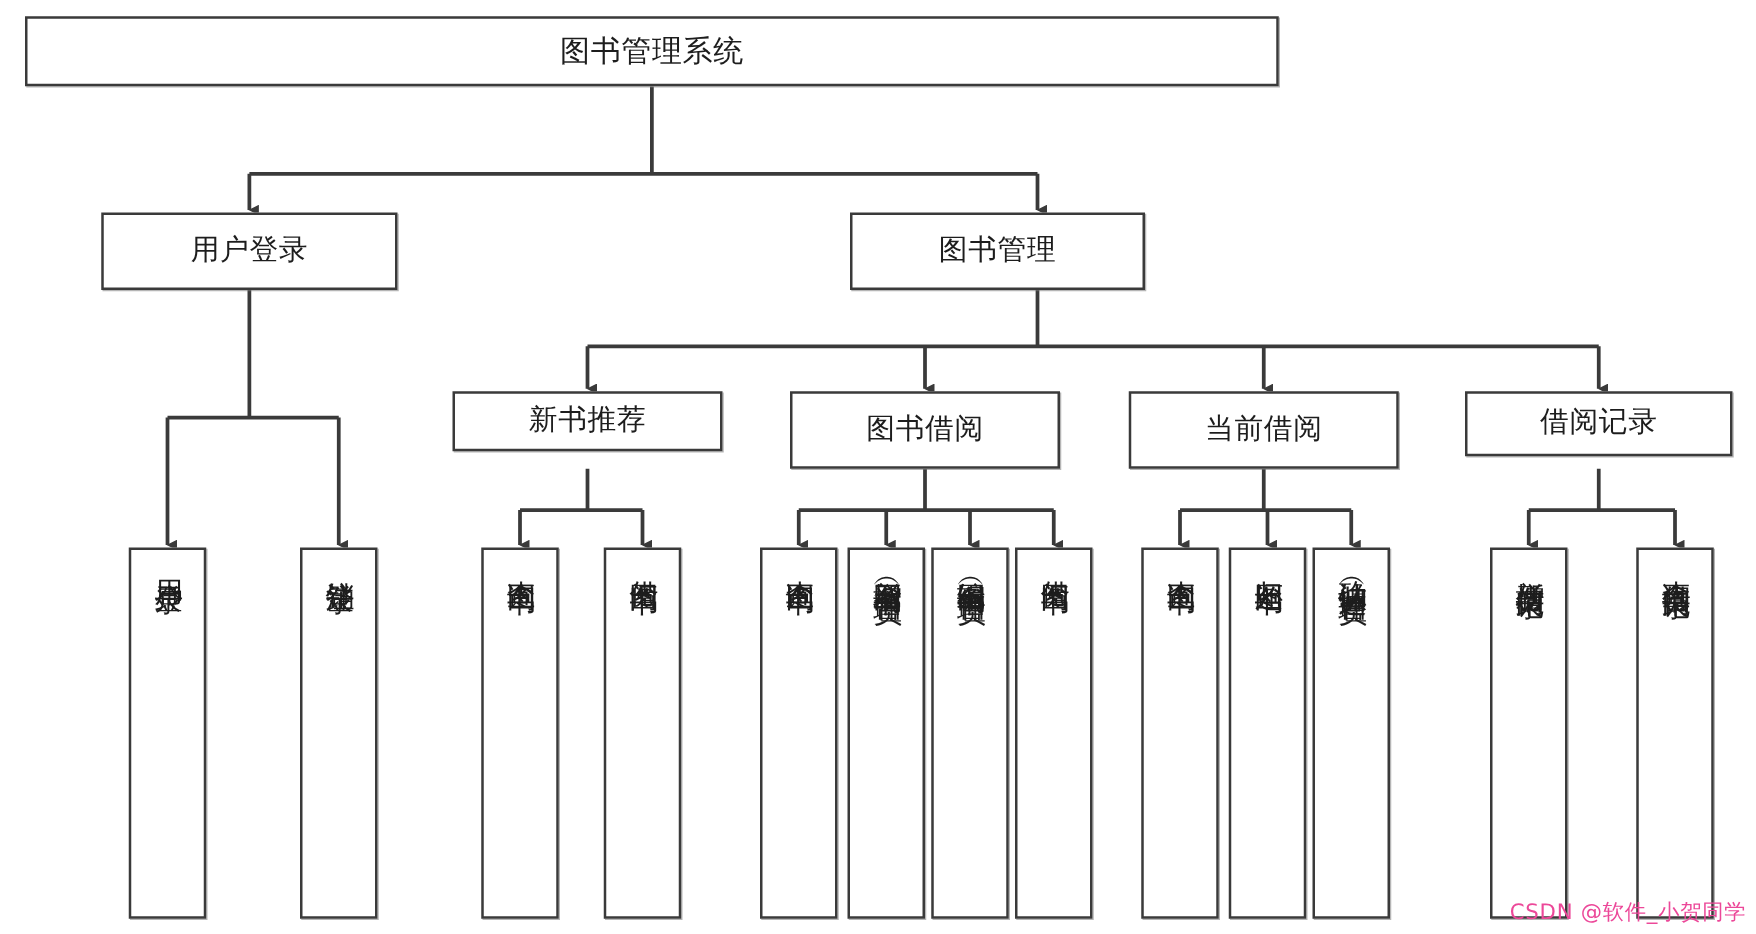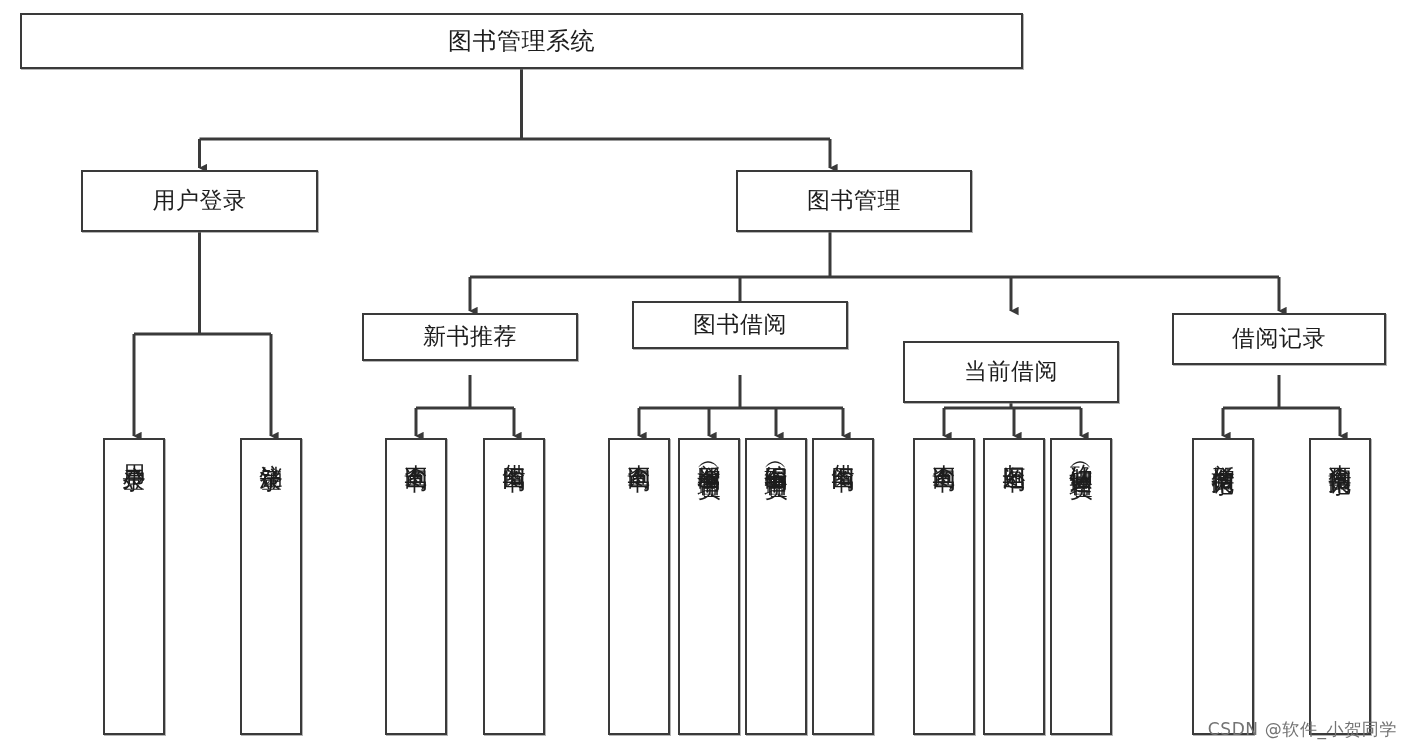--- a/index.html
+++ b/index.html
@@ -60,21 +60,21 @@
     line-height: 1.0;
     letter-spacing: 2px;
     white-space: nowrap;
     margin: 0 auto;
   }
   .watermark {
     position: absolute;
     right: 8px;
     bottom: 6px;
     font-size: 17px;
-    color: #737373;
+    color: #ec4899;
     letter-spacing: 0.6px;
     white-space: nowrap;
   }
 </style>
 </head>
 <body>
 
 <div id="canvas">
   <svg id="wires" viewBox="0 0 1405 747">
     <defs>
@@ -119,30 +119,30 @@
       </g>
   </svg>
 
   <div id="node-layer">
       <div class="node horizontal root" style="left: 20px; top: 13px; width: 1003px; height: 56px;">
         <span class="node-label">图书管理系统</span>
       </div>
       <div class="node horizontal" style="left: 81px; top: 170px; width: 237px; height: 62px;">
         <span class="node-label">用户登录</span>
       </div>
-      <div class="node horizontal" style="left: 736px; top: 170px; width: 236px; height: 62px;">
+      <div class="node horizontal" style="left: 680px; top: 170px; width: 236px; height: 62px;">
         <span class="node-label">图书管理</span>
       </div>
       <div class="node horizontal" style="left: 362px; top: 313px; width: 216px; height: 48px;">
         <span class="node-label">新书推荐</span>
       </div>
-      <div class="node horizontal" style="left: 632px; top: 301px; width: 216px; height: 48px;">
+      <div class="node horizontal" style="left: 632px; top: 313px; width: 216px; height: 62px;">
         <span class="node-label">图书借阅</span>
       </div>
-      <div class="node horizontal" style="left: 903px; top: 313px; width: 216px; height: 62px; margin-top: 28px;">
+      <div class="node horizontal" style="left: 903px; top: 313px; width: 216px; height: 62px;">
         <span class="node-label">当前借阅</span>
       </div>
       <div class="node horizontal" style="left: 1172px; top: 313px; width: 214px; height: 52px;">
         <span class="node-label">借阅记录</span>
       </div>
       <div class="node vertical" style="left: 103px; top: 438px; width: 62px; height: 297px;">
         <span class="node-label">用户登录</span>
       </div>
       <div class="node vertical" style="left: 240px; top: 438px; width: 62px; height: 297px;">
         <span class="node-label">注销登录</span>

